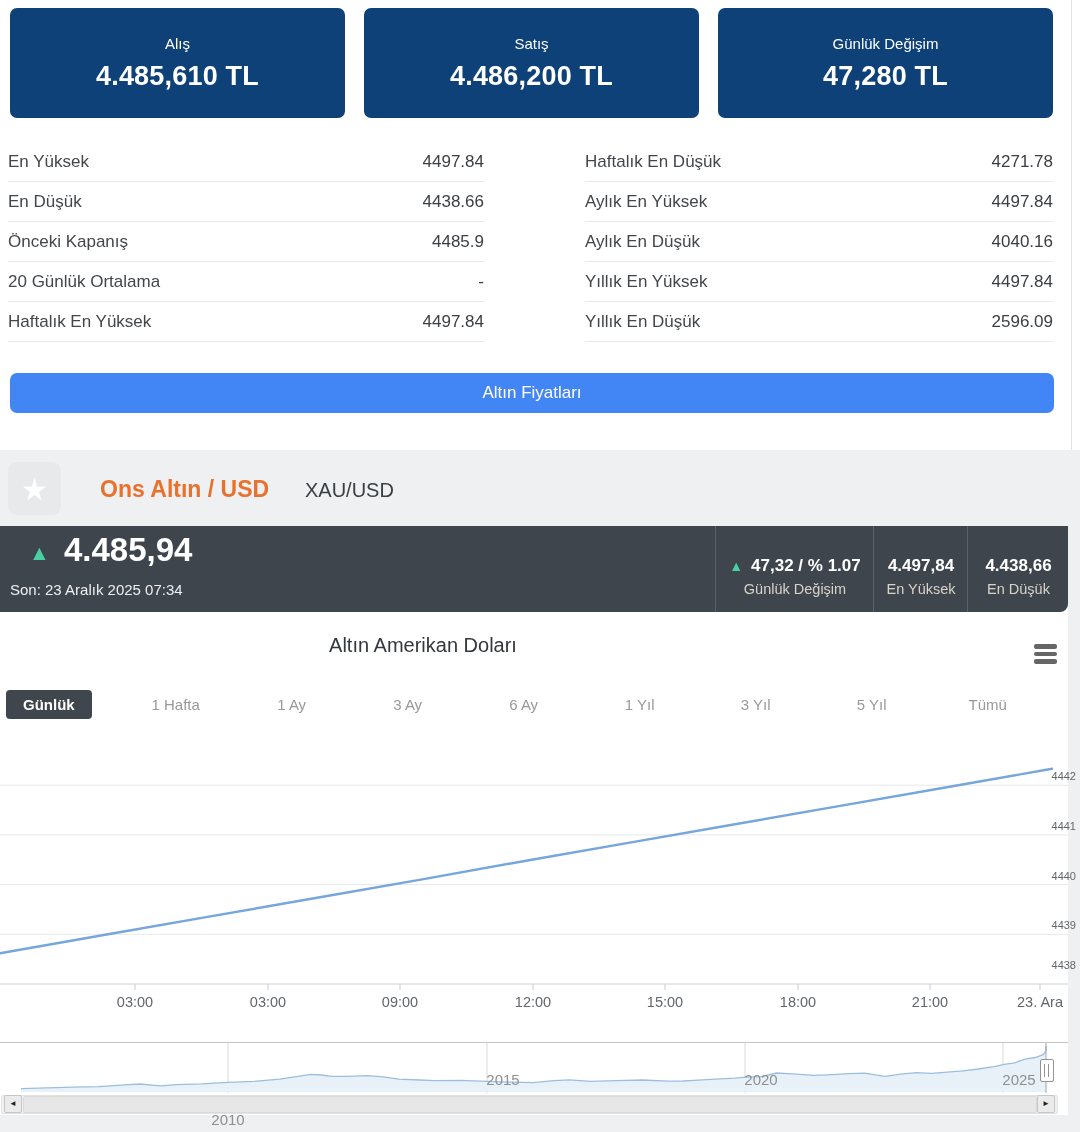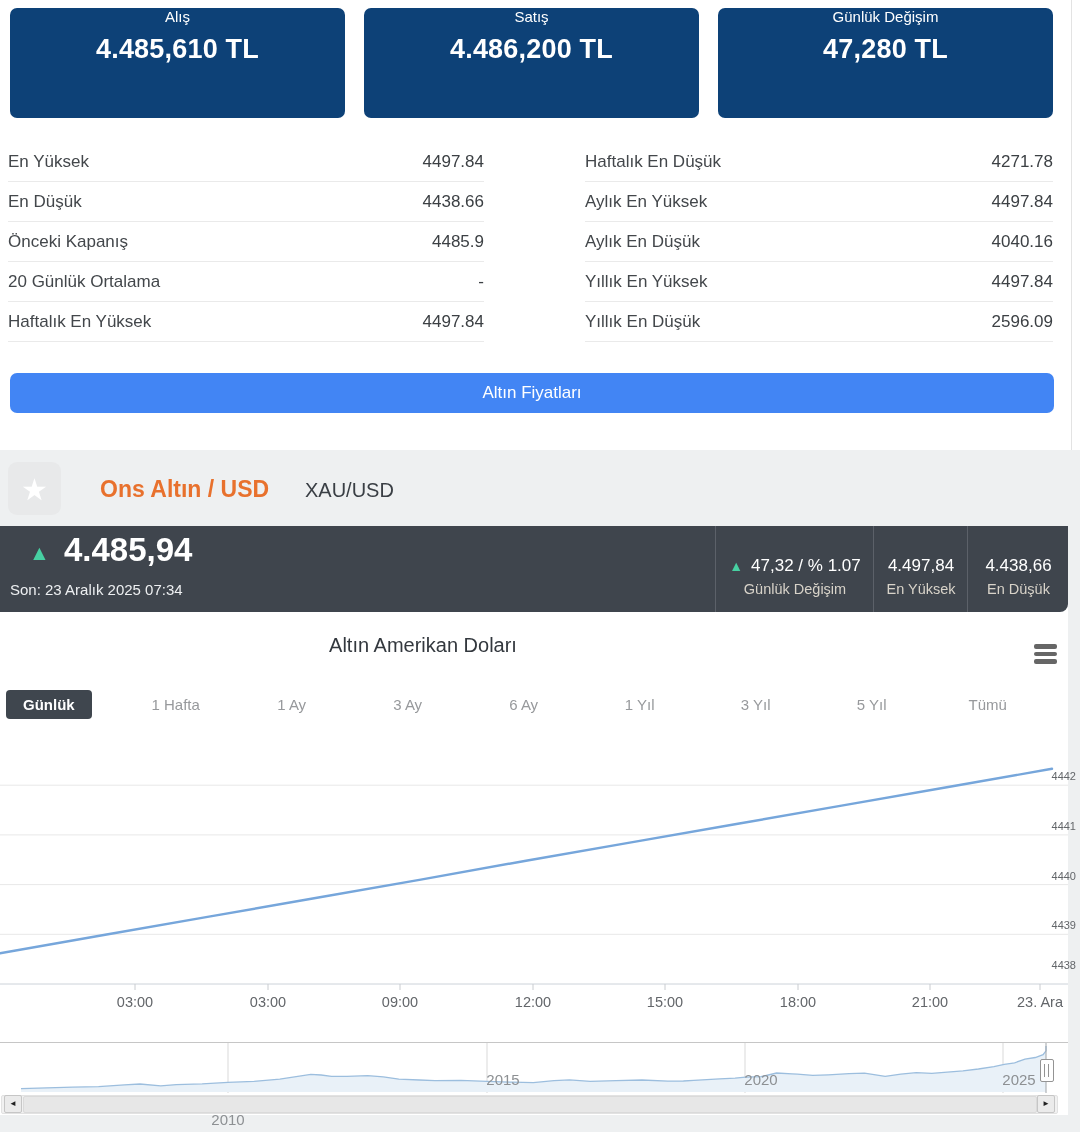--- a/index.html
+++ b/index.html
@@ -8,21 +8,21 @@
     font-family:"Liberation Sans","DejaVu Sans",sans-serif;
     -webkit-font-smoothing:antialiased;
   }
   #page{position:relative;width:1080px;height:1132px;}
 
   .page-edge{position:absolute;top:0;left:1071px;width:1px;height:452px;background:#e3e3e3;}
 
   
   .cards{position:absolute;top:8px;left:10px;width:1043px;display:flex;justify-content:space-between;}
   .card{width:335px;height:110px;background:#0d4177;border-radius:7px;color:#fff;
-        display:flex;flex-direction:column;align-items:center;justify-content:flex-start;}
+        display:flex;flex-direction:column;align-items:center;justify-content:center;}
   .card .lbl{font-size:15px;margin-bottom:9px;}
   .card .val{font-size:27px;font-weight:bold;letter-spacing:.2px;}
 
   
   .stats-col{position:absolute;top:142px;}
   .stats-col.left{left:8px;width:476px;}
   .stats-col.right{left:585px;width:468px;}
   .stat-row{height:39px;line-height:39px;border-bottom:1px solid #eaeaea;
             display:flex;justify-content:space-between;font-size:17px;color:#43474b;}
   .stat-row .sv{color:#3c4044;}
@@ -47,21 +47,21 @@
   
   .quote-bar{position:absolute;top:526px;left:0;width:1068px;height:86px;background:#3f454d;border-radius:0 0 8px 0;}
   .q-arrow{position:absolute;top:541px;left:29px;color:#47d0a2;font-size:21px;}
   .q-price{position:absolute;top:531px;left:64px;font-size:33px;font-weight:bold;color:#fff;}
   .q-updated{position:absolute;top:581px;left:10px;font-size:15px;color:#edeff1;}
   .q-cell{position:absolute;top:526px;height:86px;border-left:1px solid #5c6169;
           display:flex;flex-direction:column;align-items:center;justify-content:center;}
   .q-cell.c1{left:715px;width:158px;}
   .q-cell.c2{left:873px;width:94px;}
   .q-cell.c3{left:967px;width:101px;}
-  .q-cell .v{font-size:17px;font-weight:normal;color:#fff;margin-top:14px;}
+  .q-cell .v{font-size:17px;font-weight:bold;color:#fff;margin-top:14px;}
   .q-cell .v .tri{color:#47d0a2;font-size:14px;margin-right:8px;}
   .q-cell .l{font-size:14.5px;color:#d8d3c9;margin-top:5px;}
 
   
   .chart-title{position:absolute;top:634px;left:0;width:846px;text-align:center;font-size:20px;color:#33383e;}
   .burger{position:absolute;top:644px;left:1034px;width:24px;height:22px;cursor:pointer;background:none;border:none;padding:0;}
   .burger i{display:block;width:23px;height:4.5px;background:#666;border-radius:2px;margin-bottom:3px;}
 
   
   .tabs{position:absolute;top:689px;left:6px;height:30px;display:flex;align-items:center;gap:28px;}

